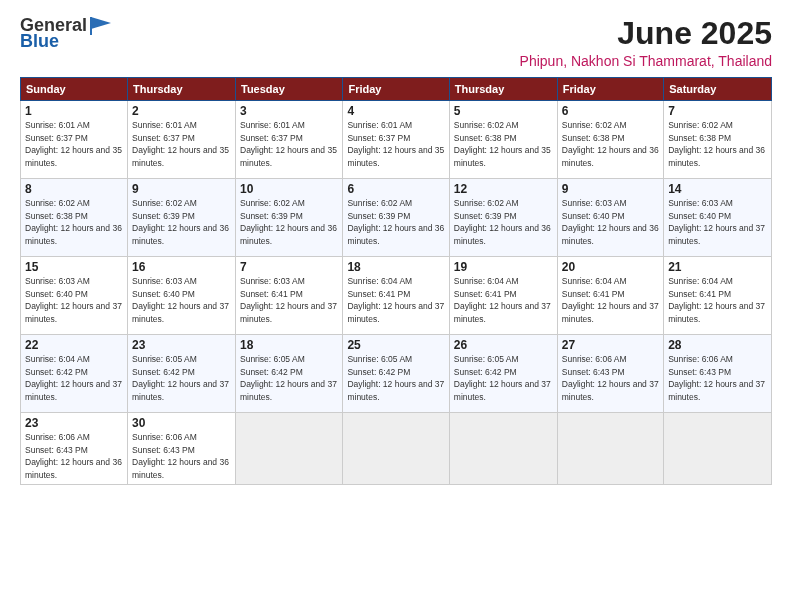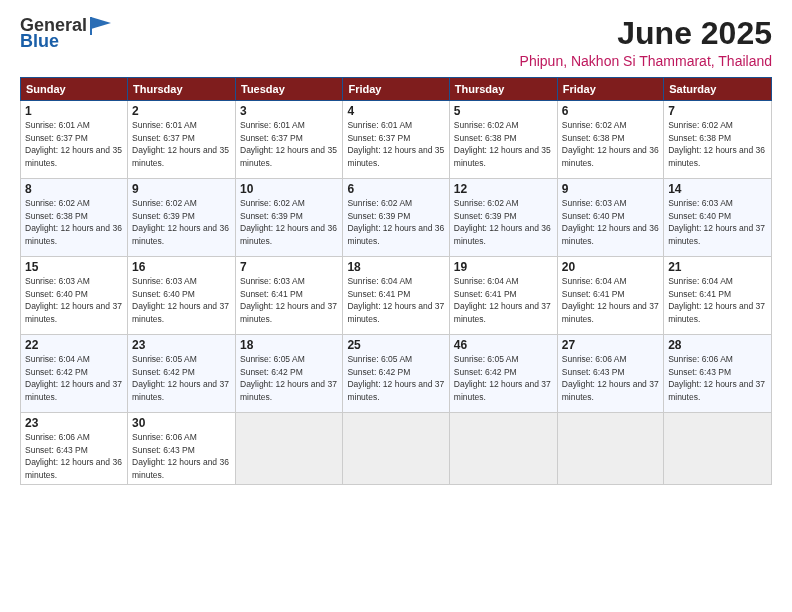--- a/index.html
+++ b/index.html
@@ -234,21 +234,21 @@
       </td>
           <td>
         <span class="day-number">18</span>
         <span class="day-info">Sunrise: 6:05 AM<br>Sunset: 6:42 PM<br>Daylight: 12 hours and 37 minutes.</span>
       </td>
           <td>
         <span class="day-number">25</span>
         <span class="day-info">Sunrise: 6:05 AM<br>Sunset: 6:42 PM<br>Daylight: 12 hours and 37 minutes.</span>
       </td>
           <td>
-        <span class="day-number">46</span>
+        <span class="day-number">26</span>
         <span class="day-info">Sunrise: 6:05 AM<br>Sunset: 6:42 PM<br>Daylight: 12 hours and 37 minutes.</span>
       </td>
           <td>
         <span class="day-number">27</span>
         <span class="day-info">Sunrise: 6:06 AM<br>Sunset: 6:43 PM<br>Daylight: 12 hours and 37 minutes.</span>
       </td>
           <td>
         <span class="day-number">28</span>
         <span class="day-info">Sunrise: 6:06 AM<br>Sunset: 6:43 PM<br>Daylight: 12 hours and 37 minutes.</span>
       </td>

